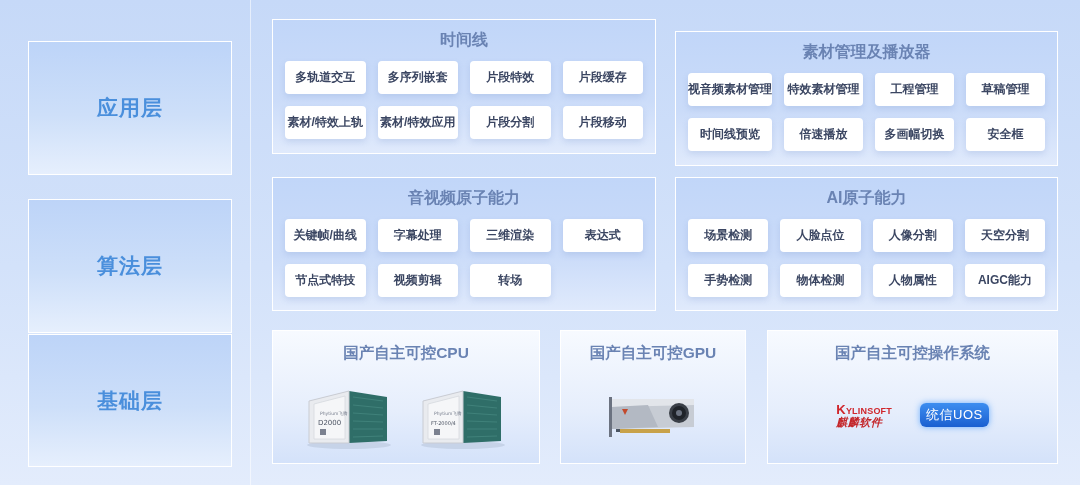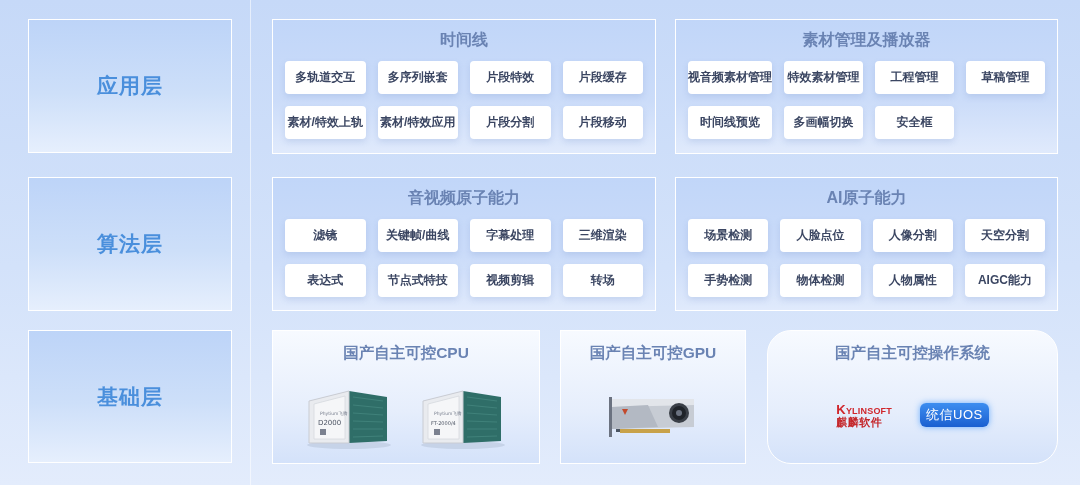--- a/index.html
+++ b/index.html
@@ -11,21 +11,21 @@
   }
   .vsep {
     position: absolute; left: 250px; top: 0; width: 1px; height: 485px;
     background: rgba(255,255,255,0.55);
   }
   .layer-label {
     position: absolute; left: 28px; width: 204px;
     border: 1.5px solid #ffffff;
     background: linear-gradient(180deg, #bdd4f8 0%, #cddff9 55%, #e6effd 100%);
     display: flex; align-items: center; justify-content: center;
-    font-size: 21px; font-weight: bold; color: #4a8fdc; letter-spacing: 1px;
+    font-size: 21px; font-weight: bold; color: #4a8fdc; letter-spacing: 1px; margin-top: 22px;
   }
   .panel {
     position: absolute;
     border: 1.5px solid #ffffff;
     background: linear-gradient(180deg, #c1d6f9 0%, #cbdcf9 60%, #e0eafc 100%);
   }
   .panel-title {
     position: absolute; left: 0; right: 0; top: 10px;
     text-align: center; font-size: 16px; color: #6a83b3; font-weight: bold;
   }
@@ -52,74 +52,74 @@
   }
   .img-area {
     position: absolute; left: 0; right: 0; top: 50px; bottom: 10px;
     display: flex; align-items: center; justify-content: center; gap: 30px;
   }
   .logo-kylin {
     display: flex; flex-direction: column; align-items: flex-start; line-height: 1;
   }
   .logo-kylin .en { font-size: 9px; font-weight: bold; color: #d0262c; letter-spacing: 0.2px; }
   .logo-kylin .en b { font-size: 13px; }
-  .logo-kylin .cn { font-size: 11px; font-weight: bold; color: #c4262a; margin-top: 1px; letter-spacing: 0.5px; }
+  .logo-kylin .cn { font-size: 11px; font-weight: bold; color: #c4262a; margin-top: 1px; letter-spacing: 0.5px; font-style: italic; }
   .logo-uos {
     padding: 3px 6px; border-radius: 6px;
     background: linear-gradient(180deg, #3d8ef0 0%, #1a5fd0 100%);
     box-shadow: 0 0 6px rgba(60,150,255,0.7);
     color: #ffffff; font-size: 13px; letter-spacing: 0.5px;
   }
 </style>
 </head>
 <body>
 
 <div class="vsep"></div>
 
 <div class="layer-label" style="top:19px;height:134px;">
   <span>应用层</span>
 </div>
 <div class="layer-label" style="top:177px;height:134px;text-align:center;">
   <span>算法层</span>
 </div>
-<div class="layer-label" style="top:330px;height:133px;">
+<div class="layer-label" style="top:312px;height:133px;">
   <span>基础层</span>
 </div>
 
 <div class="panel" style="left:272px;top:19px;width:384px;height:135px;">
   <div class="panel-title">时间线</div>
   <div class="grid">
     <div class="chip">多轨道交互</div>
     <div class="chip">多序列嵌套</div>
     <div class="chip">片段特效</div>
     <div class="chip">片段缓存</div>
     <div class="chip">素材/特效上轨</div>
     <div class="chip">素材/特效应用</div>
     <div class="chip">片段分割</div>
     <div class="chip">片段移动</div>
   </div>
 </div>
 
-<div class="panel" style="left:675px;top:19px;width:383px;height:135px;">
+<div class="panel" style="left:675px;top:31px;width:383px;height:135px;">
   <div class="panel-title">素材管理及播放器</div>
   <div class="grid">
     <div class="chip">视音频素材管理</div>
     <div class="chip">特效素材管理</div>
     <div class="chip">工程管理</div>
     <div class="chip">草稿管理</div>
     <div class="chip">时间线预览</div>
+    <div class="chip">倍速播放</div>
     <div class="chip">多画幅切换</div>
     <div class="chip">安全框</div>
   </div>
 </div>
 
 <div class="panel" style="left:272px;top:177px;width:384px;height:134px;">
   <div class="panel-title">音视频原子能力</div>
   <div class="grid">
-    <div class="chip">滤镜</div>
     <div class="chip">关键帧/曲线</div>
     <div class="chip">字幕处理</div>
     <div class="chip">三维渲染</div>
     <div class="chip">表达式</div>
     <div class="chip">节点式特技</div>
     <div class="chip">视频剪辑</div>
     <div class="chip">转场</div>
   </div>
 </div>
 
@@ -188,21 +188,21 @@
       <polygon points="14,14 20,14 17,20" fill="#c2492c"></polygon>
       <circle cx="71" cy="18" r="10" fill="#3a3f47"></circle>
       <circle cx="71" cy="18" r="7" fill="#1f2329"></circle>
       <circle cx="71" cy="18" r="3" fill="#6b7280"></circle>
       <rect x="12" y="34" width="50" height="4" fill="#c8a24a"></rect>
       <rect x="8" y="34" width="4" height="3" fill="#4b5563"></rect>
     </svg>
   </div>
 </div>
 
-<div class="base-panel" style="left:767px;top:330px;width:291px;height:134px;border-radius:24px;">
+<div class="base-panel" style="left:767px;top:330px;width:291px;height:134px;">
   <div class="base-title">国产自主可控操作系统</div>
   <div class="img-area" style="gap:28px;top:46px;">
     <div class="logo-kylin">
       <span class="en"><b>K</b><span>YLINSOFT</span></span>
       <span class="cn">麒麟软件</span>
     </div>
     <div class="logo-uos">统信UOS</div>
   </div>
 </div>
 

